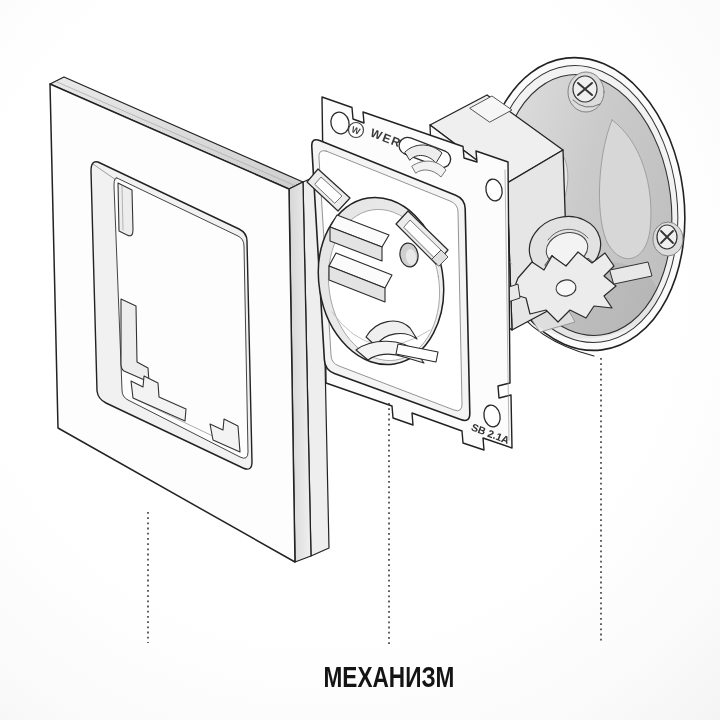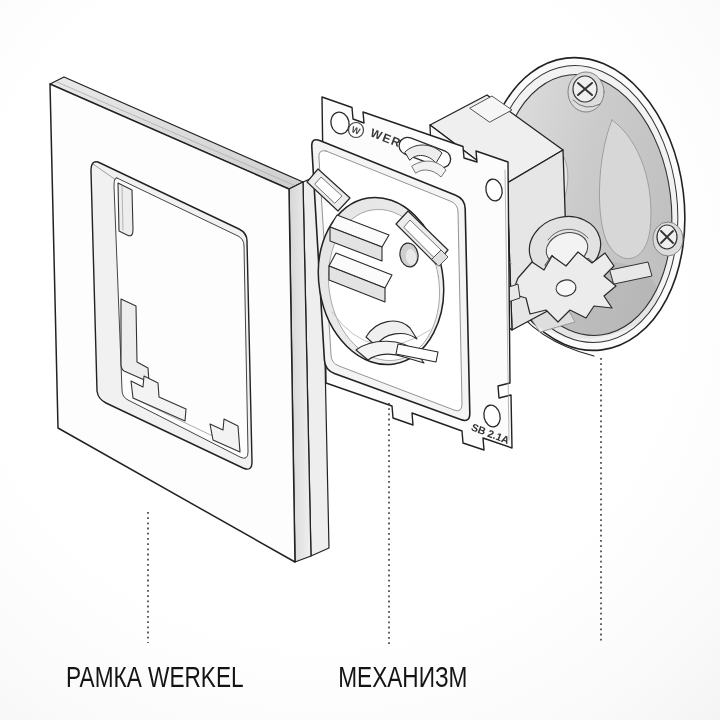--- a/index.html
+++ b/index.html
@@ -179,19 +179,16 @@
     </g>
   </g>
 
   <g stroke="#3a3a3a" stroke-width="1.6" stroke-dasharray="1.8 3.4">
     <line x1="148" y1="512" x2="148" y2="643"></line>
     <line x1="389" y1="403" x2="389" y2="645"></line>
     <line x1="601" y1="358" x2="601" y2="643"></line>
   </g>
 </svg>
 
-<div class="part-label" style="left:41px;width:220px;">
-  <span>РАМКА WERKEL</span>
-</div>
-<div class="part-label" style="left:291px;width:224px;">
+<div class="part-label" style="left:277px;width:224px;font-weight:bold;">
   <span>МЕХАНИЗМ</span>
 </div>
 </div>
 
 </body></html>

